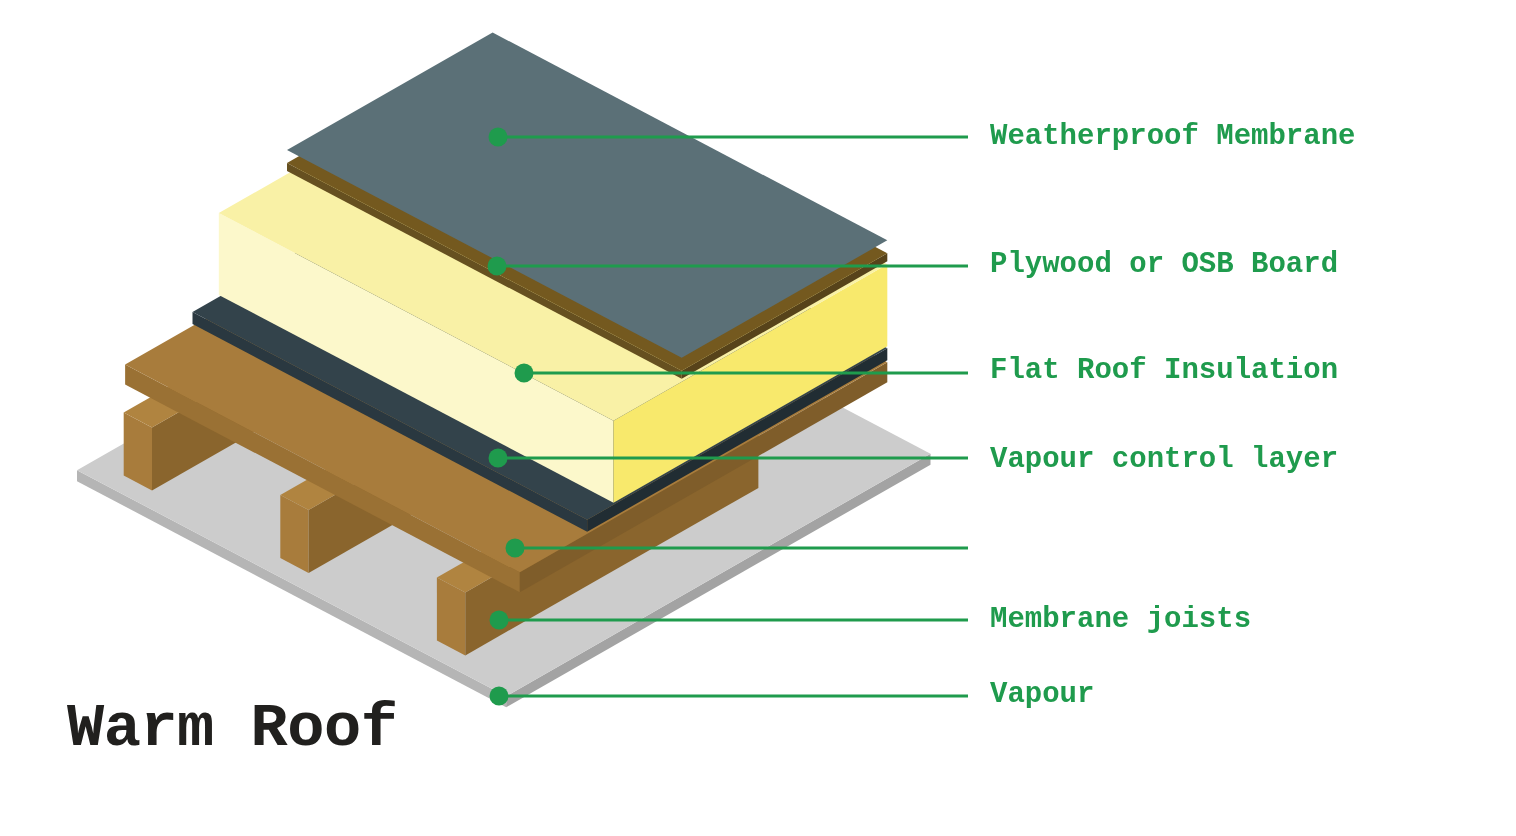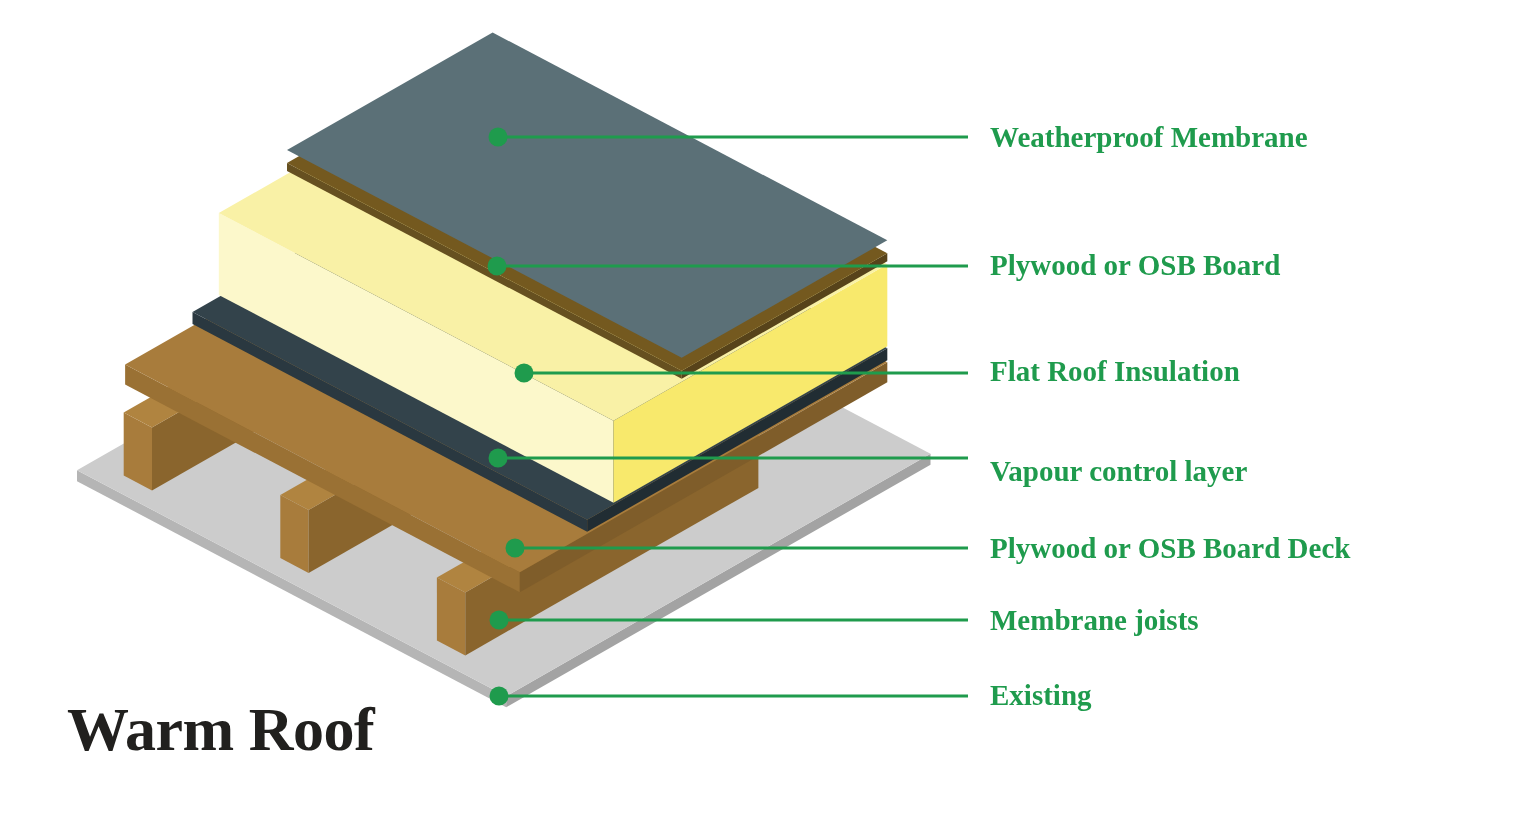--- a/index.html
+++ b/index.html
@@ -1,18 +1,18 @@
 <!DOCTYPE html>
 <html><head>
 <meta charset="utf-8">
 <style>
   html,body{margin:0;padding:0;background:#fff;}
   .stage{
     position:relative;width:1516px;height:836px;background:#ffffff;
-    overflow:hidden;font-family:Liberation Serif, serif;
+    overflow:hidden;font-family:Liberation Mono, monospace;
   }
   .scene-svg{position:absolute;left:0;top:0;}
   .layer-label{
     position:absolute;left:990px;height:40px;line-height:40px;
     font-size:29px;font-weight:bold;color:#1F9B4D;white-space:nowrap;
   }
   .title-block{position:absolute;left:67px;top:703px;color:#21201E;}
   .diagram-title{
     font-size:62px;font-weight:bold;letter-spacing:-0.5px;line-height:52px;
   }
@@ -83,22 +83,21 @@
         <line x1="499" y1="620" x2="968" y2="620" stroke="#1F9B4D" stroke-width="3"></line>
         <circle cx="499" cy="620" r="9.5" fill="#1F9B4D"></circle>
         <line x1="499" y1="696" x2="968" y2="696" stroke="#1F9B4D" stroke-width="3"></line>
         <circle cx="499" cy="696" r="9.5" fill="#1F9B4D"></circle>
       </g>
     </svg>
 
   <div class="layer-label" style="top:117px">Weatherproof Membrane</div>
   <div class="layer-label" style="top:351px">Flat Roof Insulation</div>
   <div class="layer-label" style="top:245px">Plywood or OSB Board</div>
-  <div class="layer-label" style="top:451px">Vapour control layer</div>
-  <div class="layer-label" style="top:528px">Plywood or OSB Board Deck</div>
+  <div class="layer-label" style="top:440px">Vapour control layer</div>
   <div class="layer-label" style="top:600px">Membrane joists</div>
-  <div class="layer-label" style="top:675px">Existing</div>
+  <div class="layer-label" style="top:675px">Vapour</div>
 
   <div class="title-block">
     <div class="diagram-title">Warm Roof</div>
   </div>
 
 </div>
 
 </body></html>

